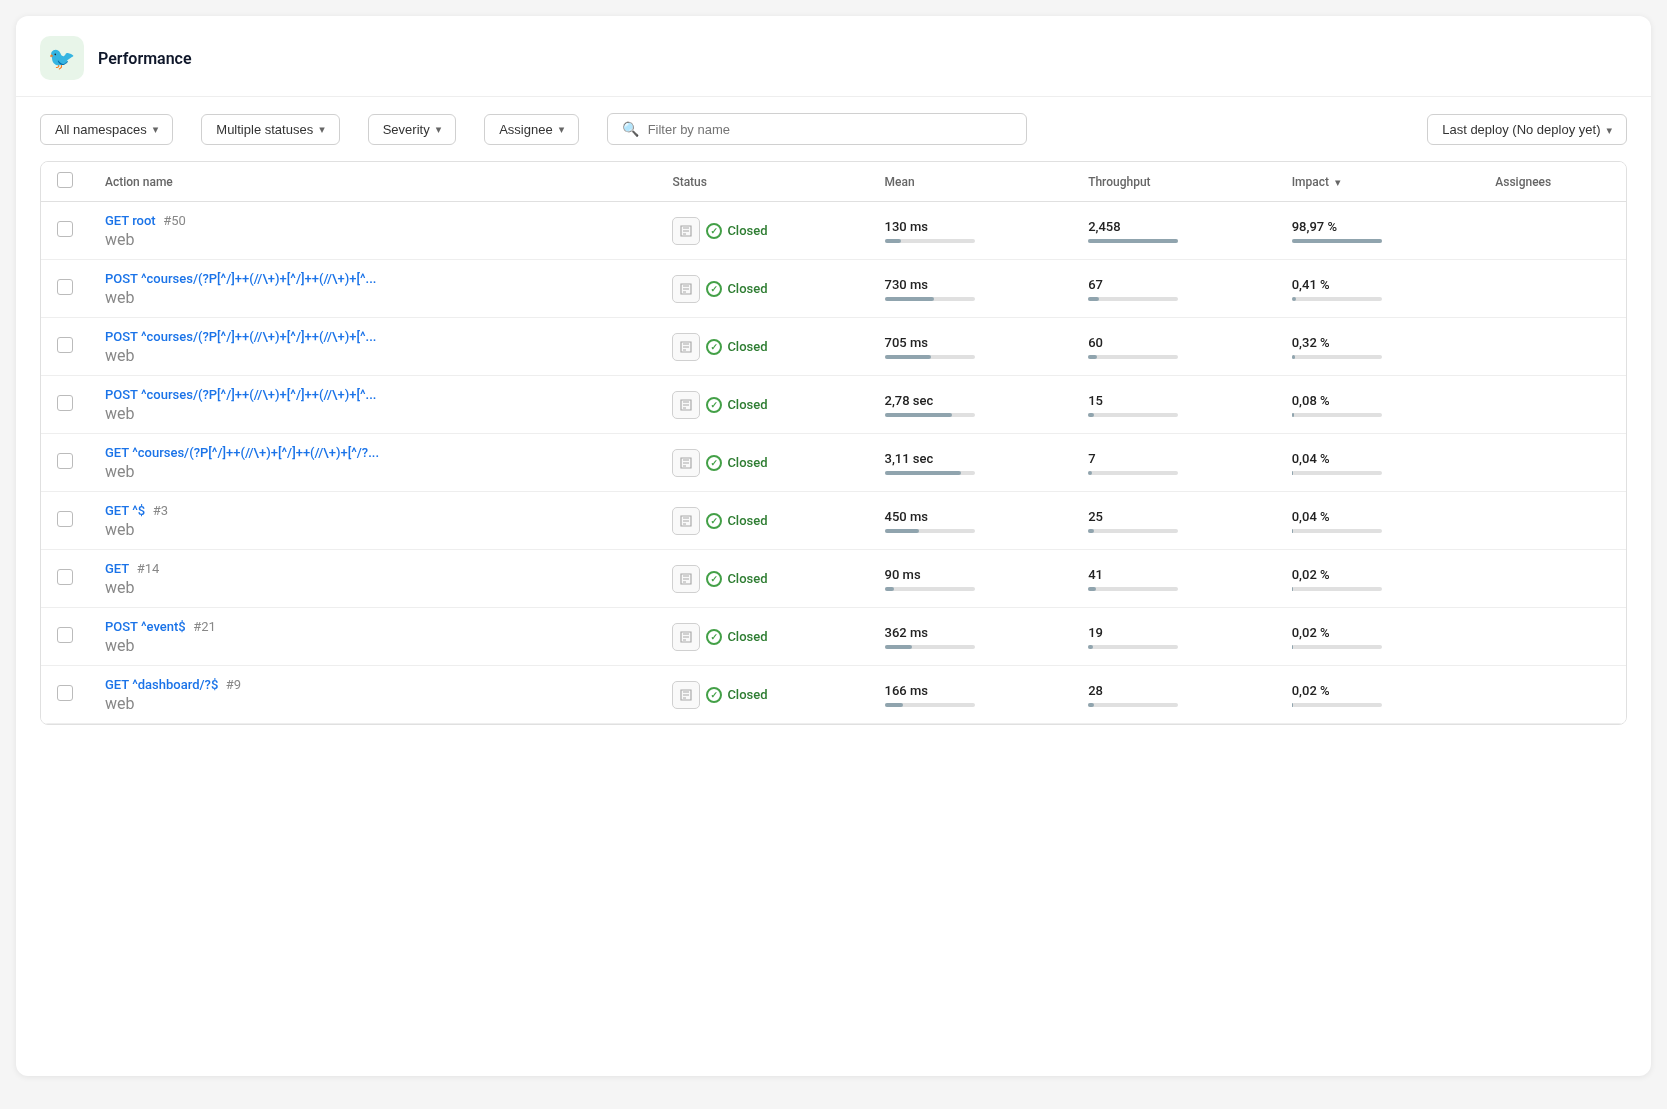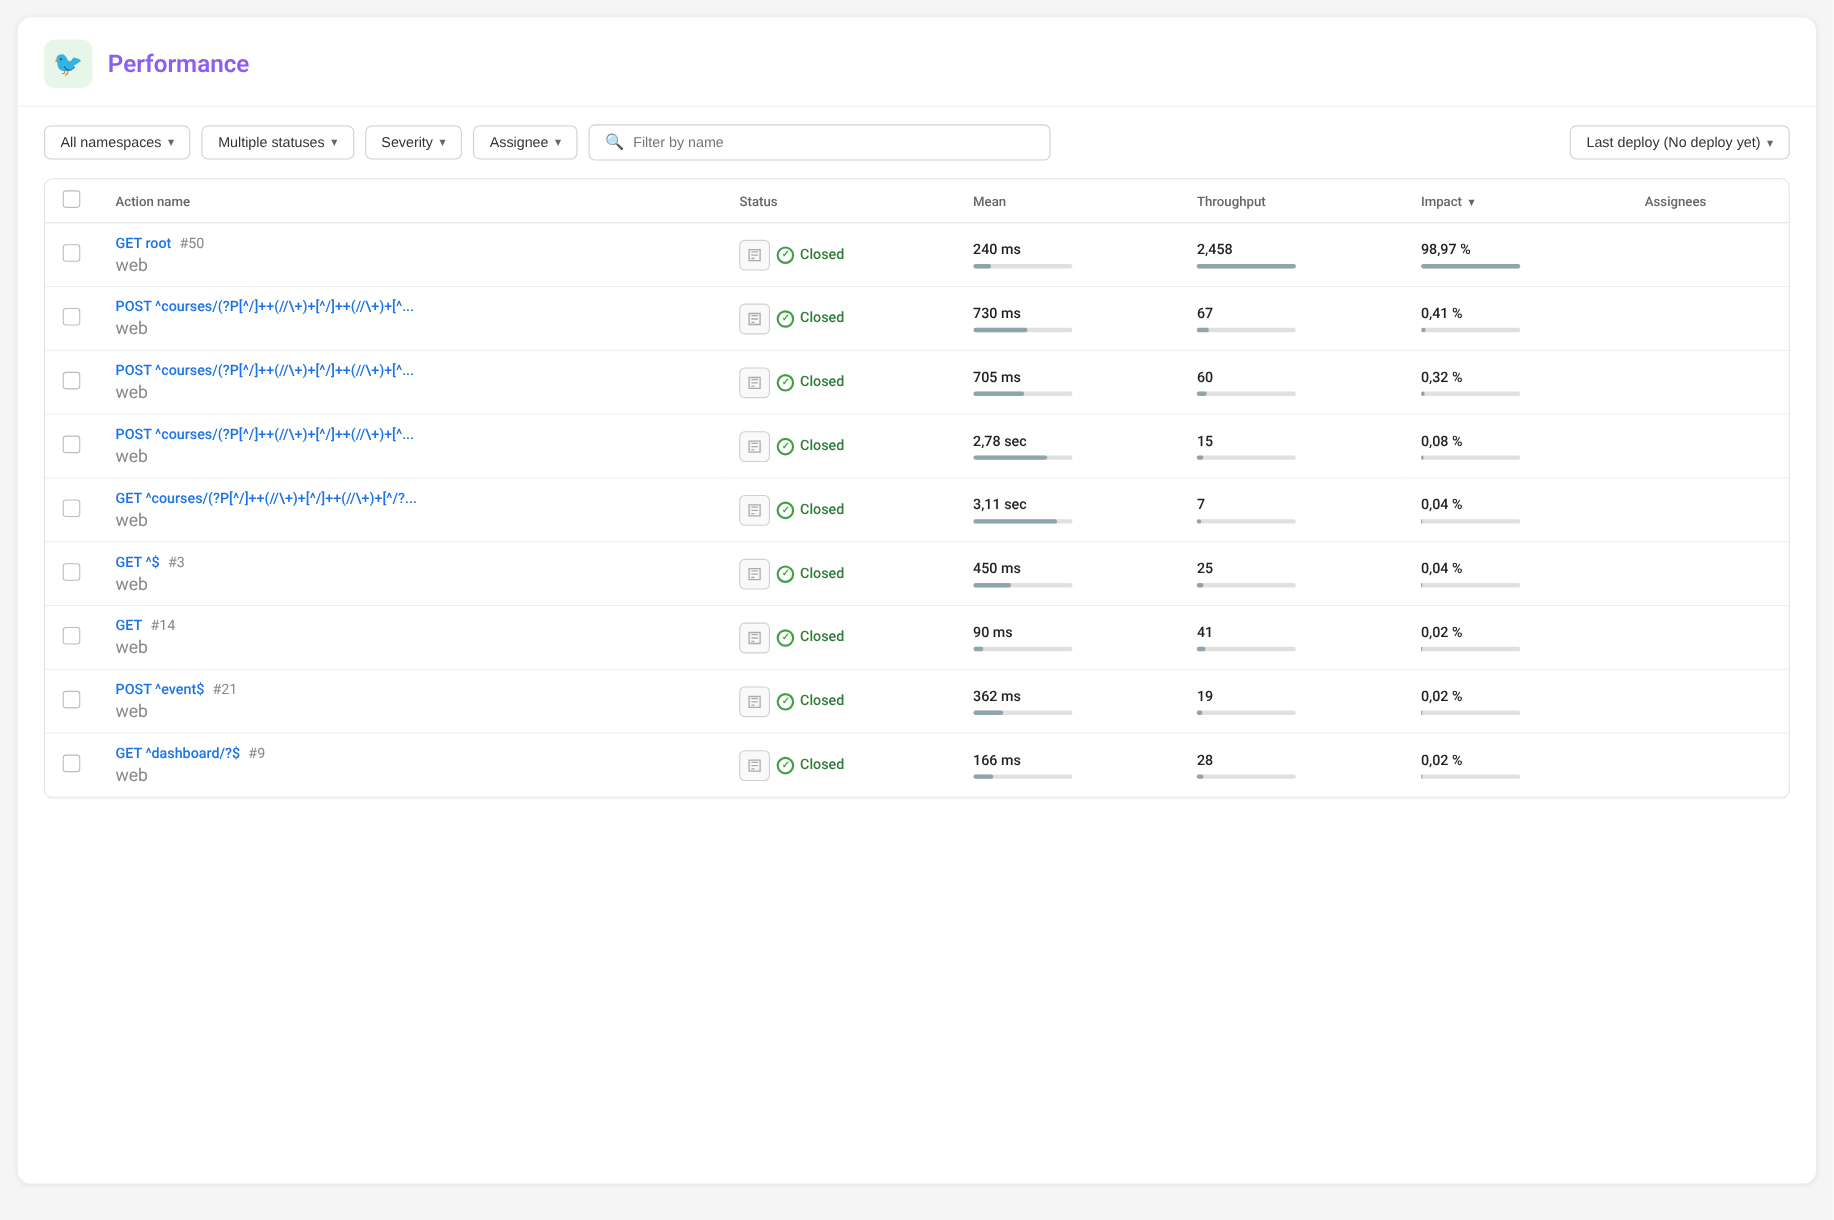--- a/index.html
+++ b/index.html
@@ -28,28 +28,28 @@
       height: 44px;
       background: #e8f5e9;
       border-radius: 10px;
       display: flex;
       align-items: center;
       justify-content: center;
       margin-right: 14px;
       font-size: 22px;
     }
     .page-title {
-      font-size: 22px;
+      font-size: 16px;
       font-weight: 600;
-      color: #8b5cf6;
+      color: #0f172a;
     }
     .toolbar {
       display: flex;
       align-items: center;
-      gap: 10px;
+      gap: 28px;
       padding: 16px 24px;
     }
     .filter-btn {
       display: flex;
       align-items: center;
       gap: 6px;
       padding: 7px 14px;
       border: 1px solid #d0d0d0;
       border-radius: 6px;
       background: #fff;
@@ -309,21 +309,21 @@
             <path d="M4 4h6M4 7h6M4 10h3" stroke="#aaa" stroke-width="1.2"></path>
           </svg>
         </div>
         <div class="status-badge">
           <div class="status-dot"></div>
           <span>Closed</span>
         </div>
       </div>
     </td>
     <td class="metric-cell">
-      <div class="metric-val">240 ms</div>
+      <div class="metric-val">130 ms</div>
       <div class="progress-bar-bg">
         <div class="progress-bar-fill" style="width:18%"></div>
       </div>
     </td>
     <td class="metric-cell">
       <div class="metric-val">2,458</div>
       <div class="progress-bar-bg">
         <div class="progress-bar-fill" style="width:100%"></div>
       </div>
     </td>

